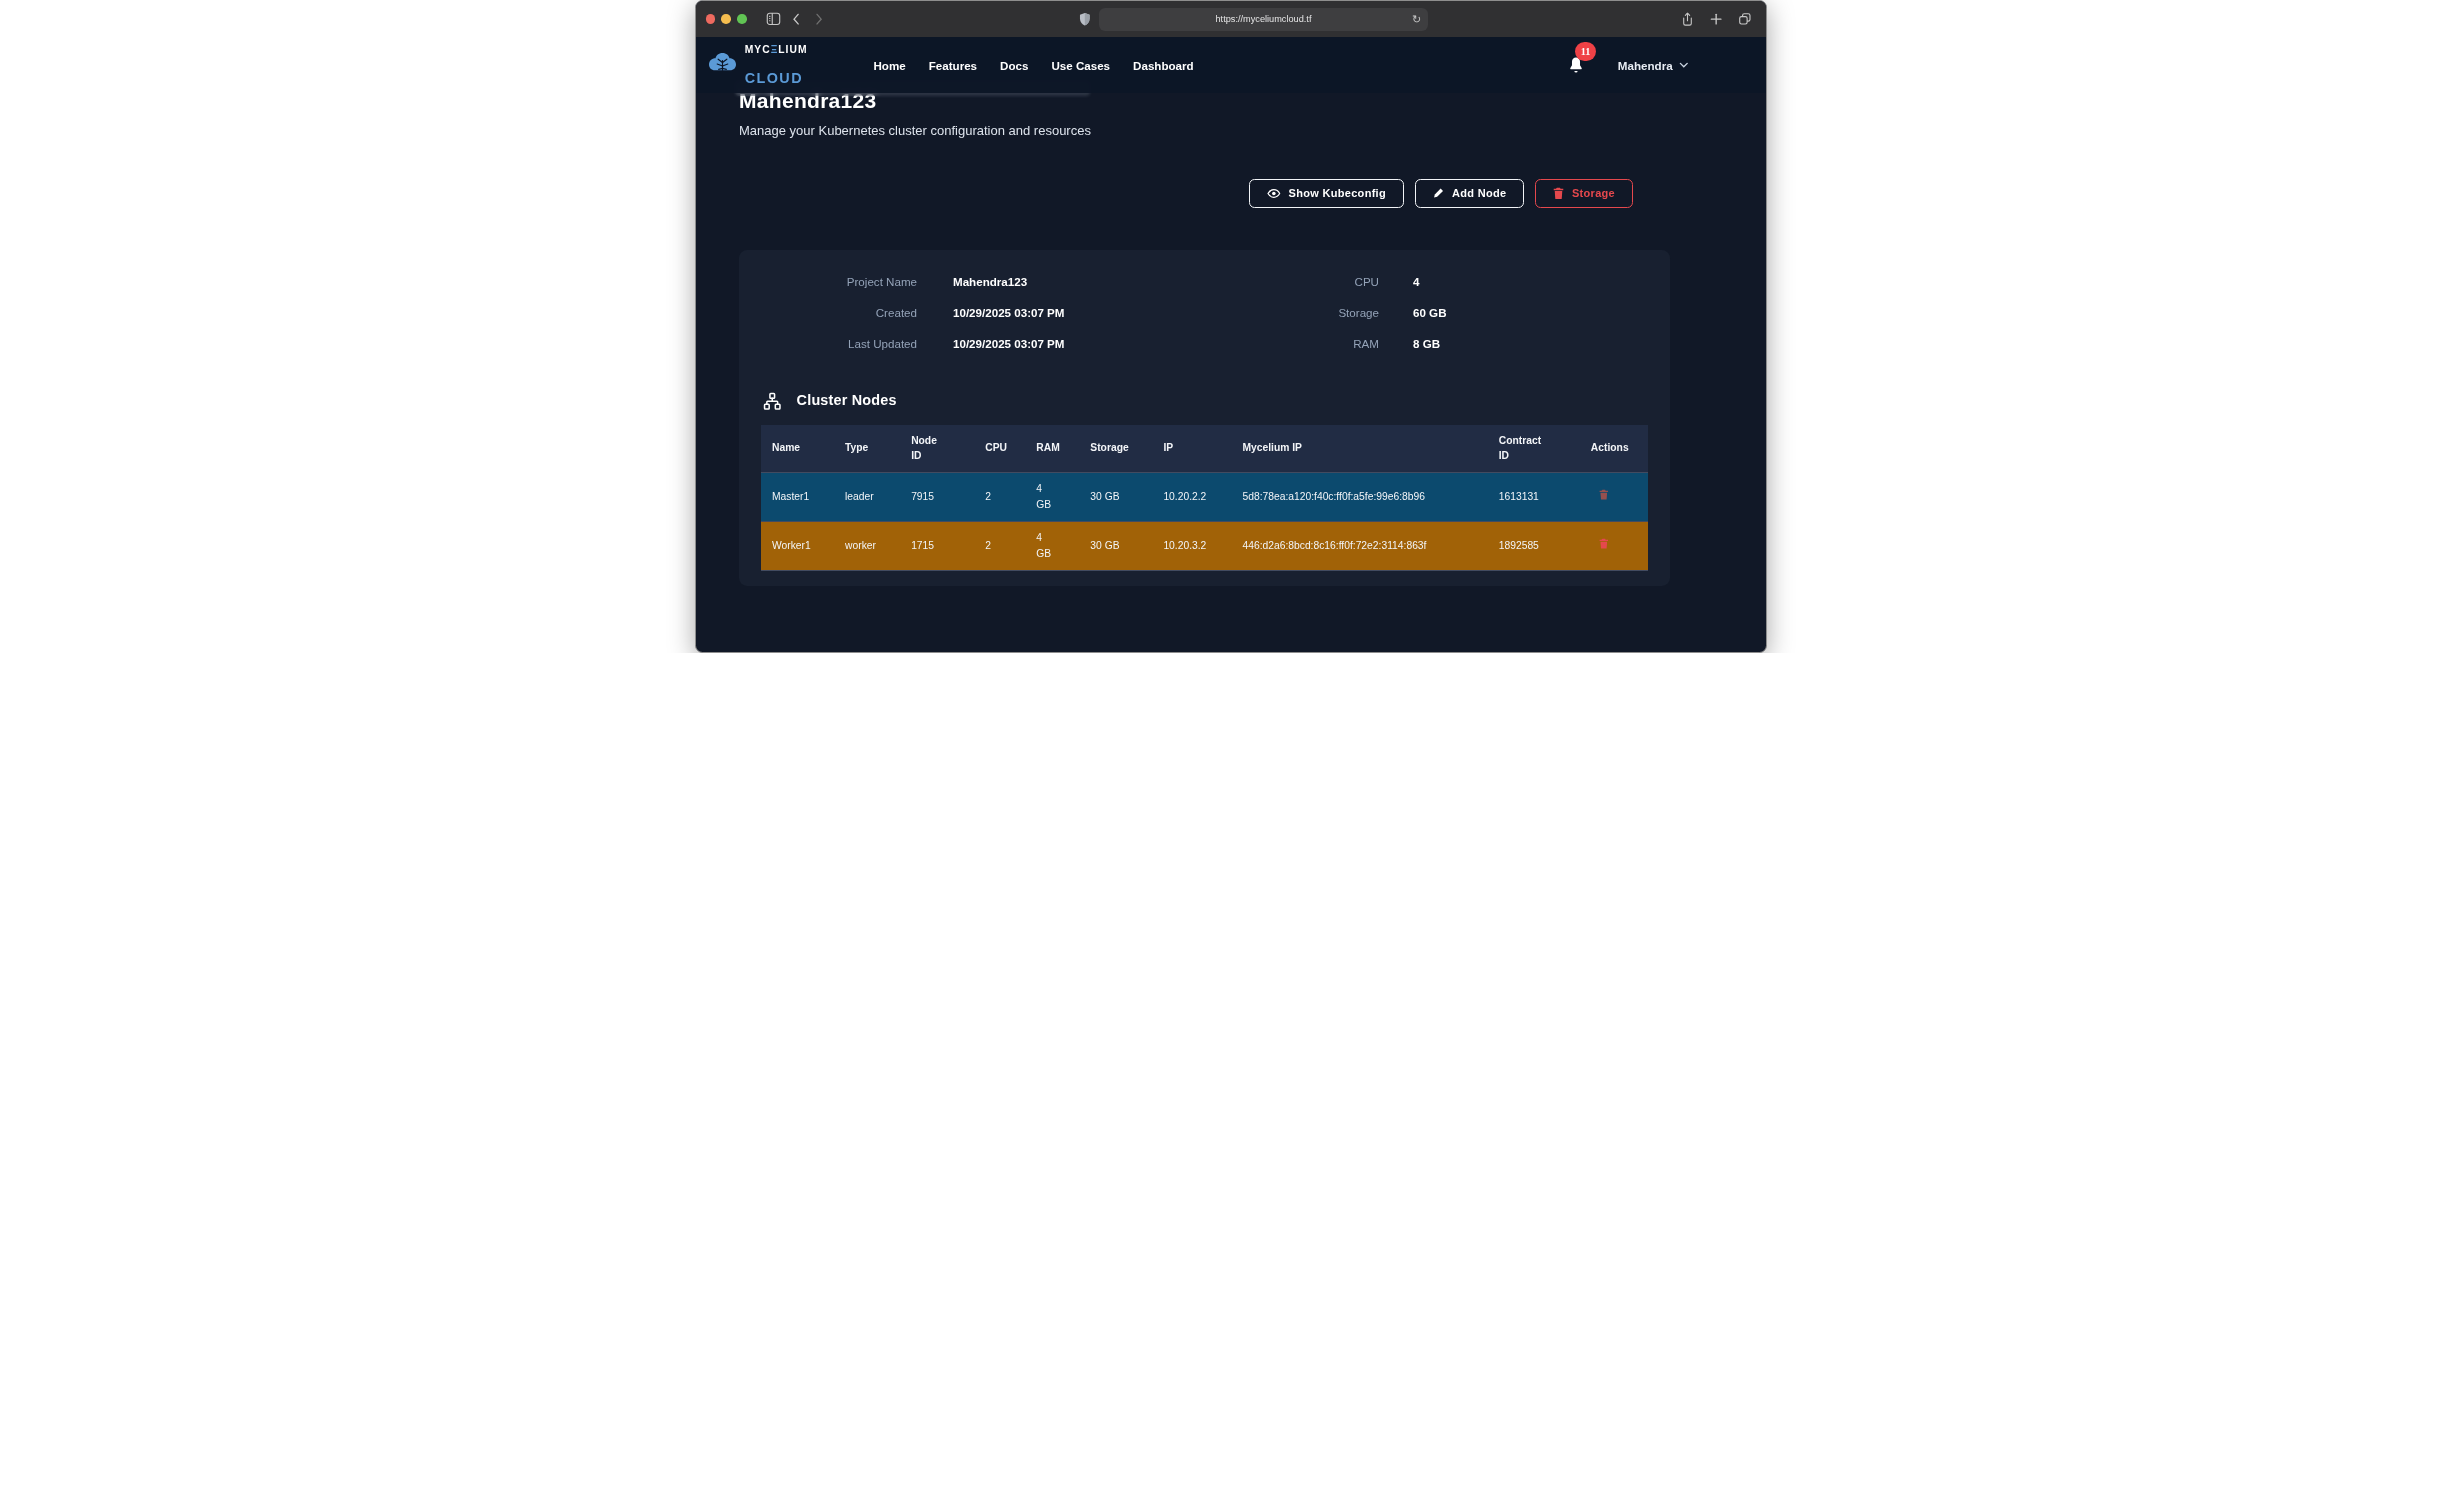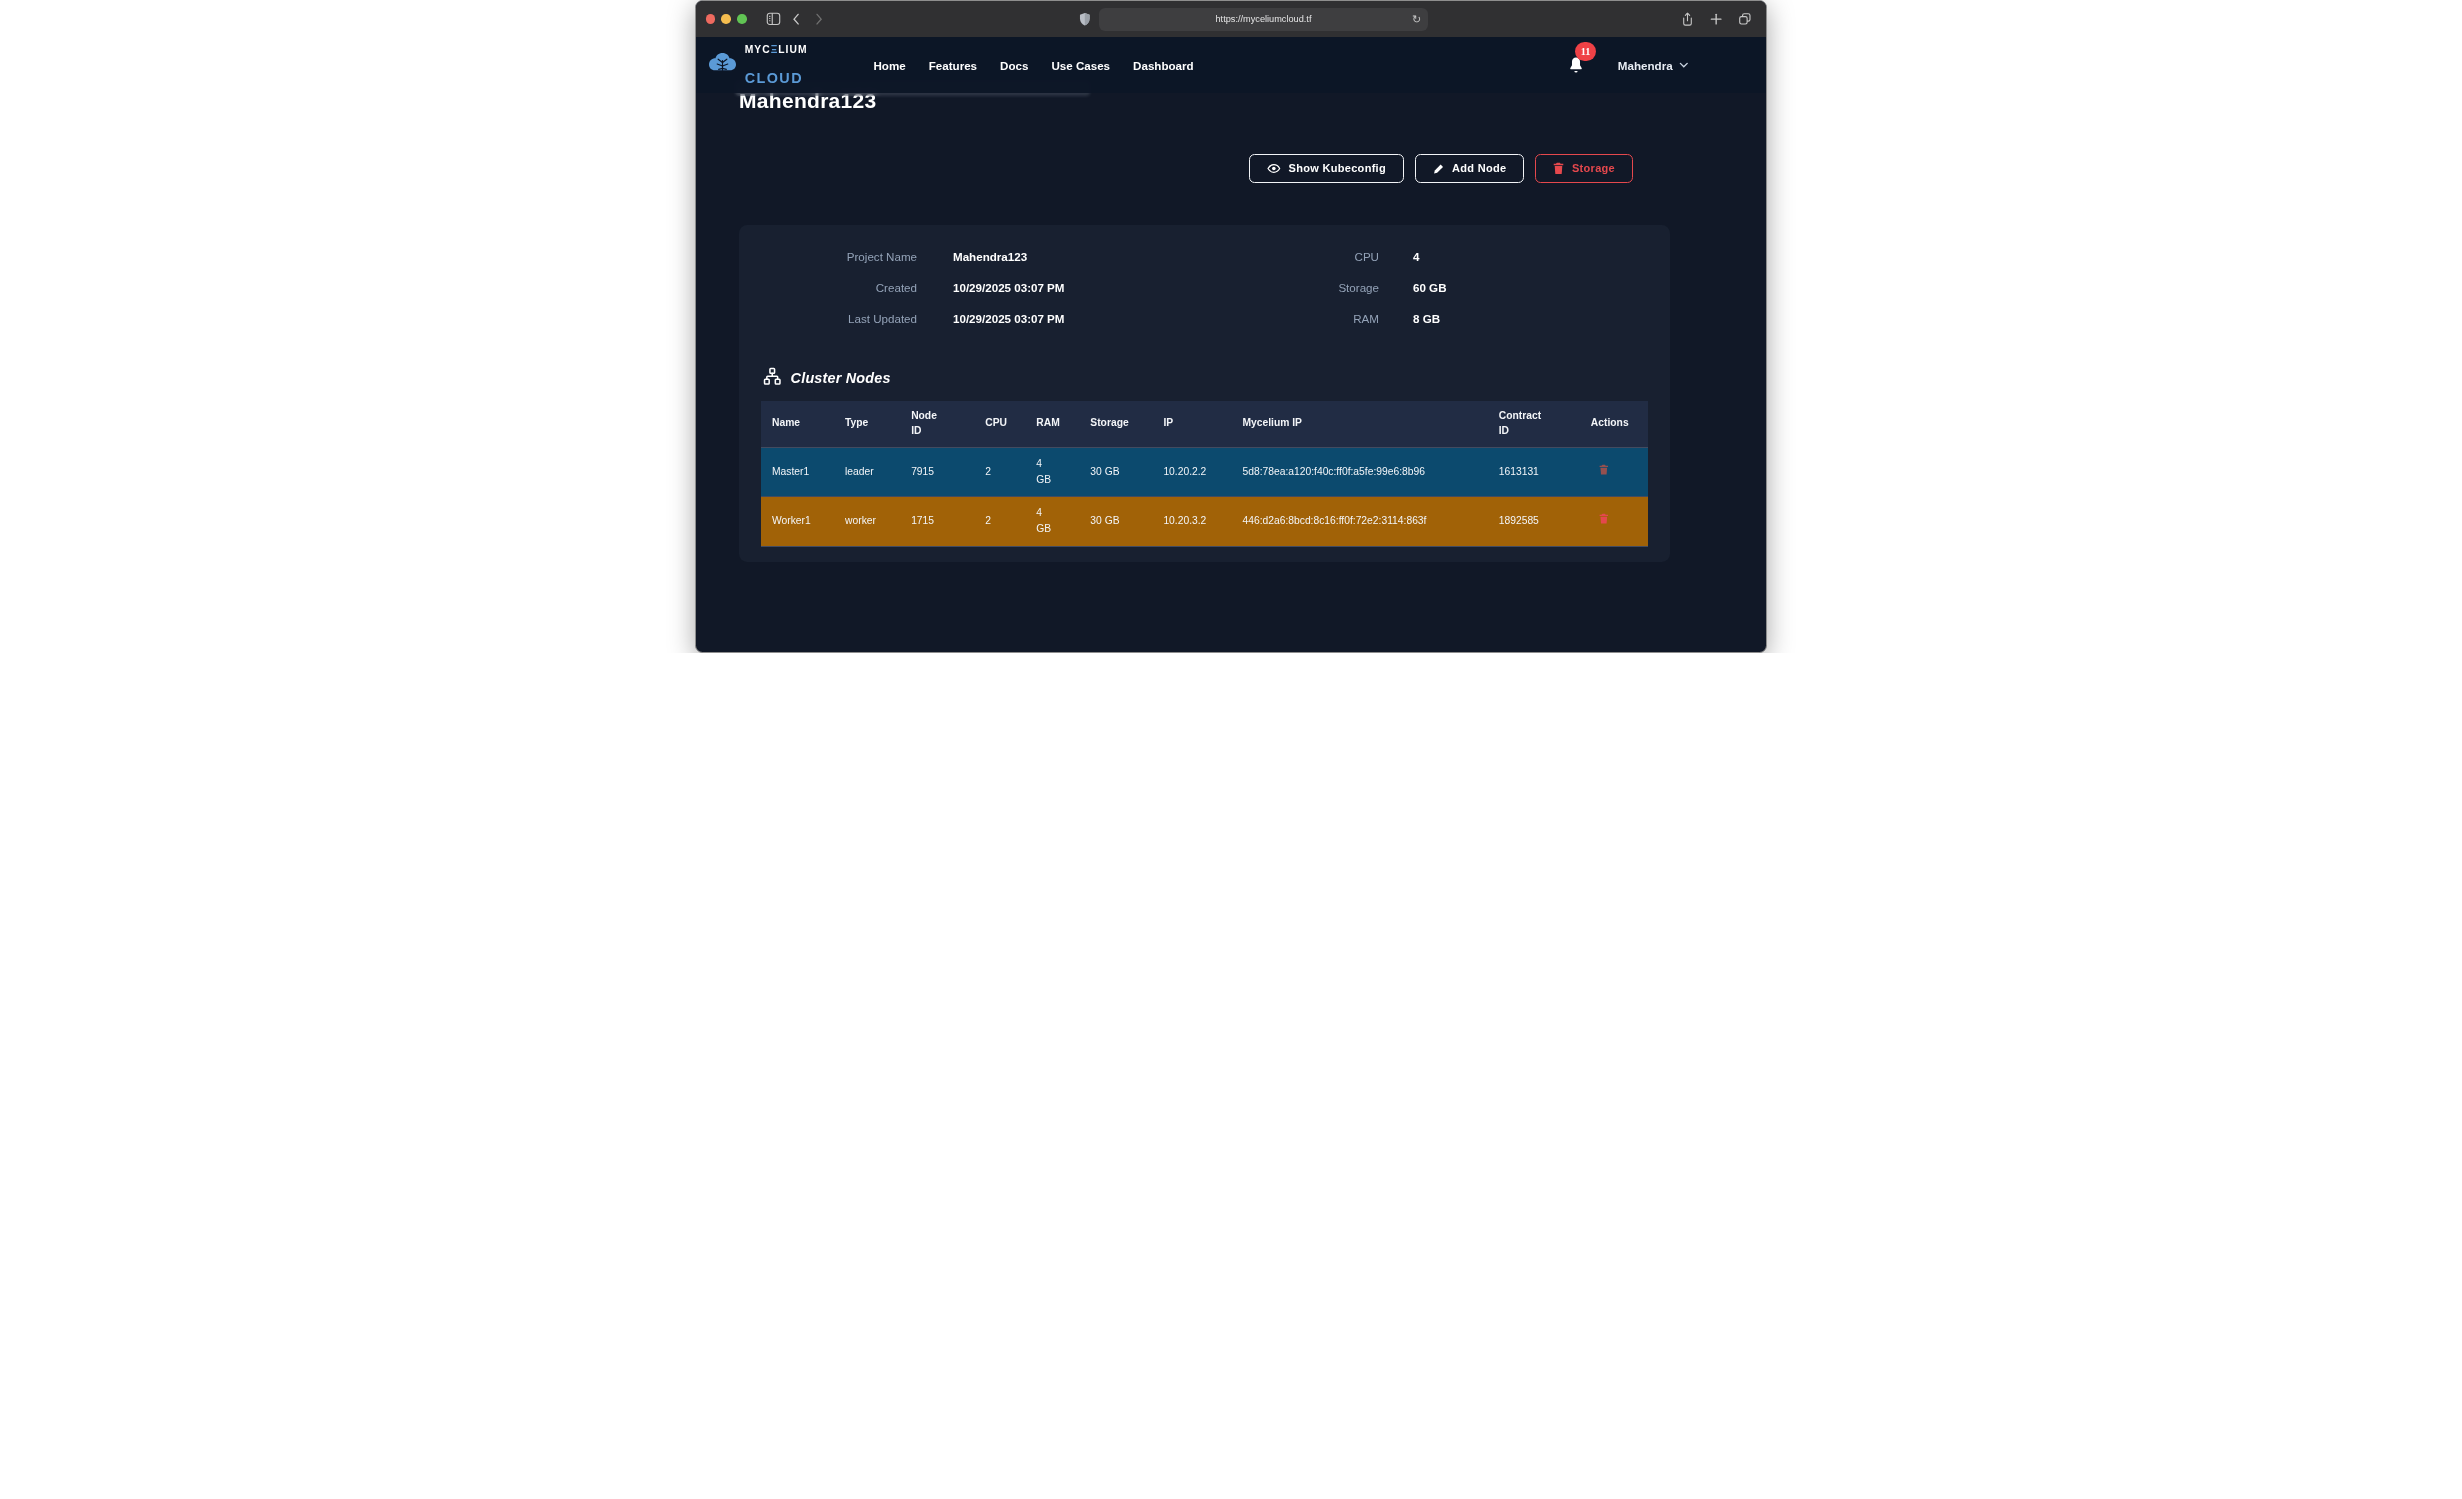--- a/index.html
+++ b/index.html
@@ -66,21 +66,21 @@
   .card{
     width:931px; margin:42px 0 0; background:#182030; border-radius:8.2px;
     padding:16.4px 22px 15px;
   }
   .detail-row{ display:flex; align-items:center; height:31px; font-size:11.6px; }
   .dlabel{ color:#94a3b8; text-align:right; }
   .dlabel.l{ width:156px; } .dvalue.l{ margin-left:36px; width:287px; }
   .dlabel.r{ width:139px; } .dvalue.r{ margin-left:34px; }
   .dvalue{ color:#ffffff; font-weight:bold; }
   
-  .cluster-head{ display:flex; align-items:flex-end; gap:9px; margin:33px 0 15px 2.1px;font-style:italic; }
+  .cluster-head{ display:flex; align-items:flex-start; gap:15px; margin:33px 0 15px 2.1px; }
   .cluster-head h2{ color:#fff; font-size:14.4px; font-weight:bold; letter-spacing:0.2px; }
   table.nodes{ width:887px; border-collapse:collapse; table-layout:fixed; }
   .nodes thead tr{ background:#212c44; }
   .nodes th{
     color:#f3f5f8; font-size:10.3px; font-weight:bold; text-align:left;
     padding:8.2px 11px; vertical-align:middle; line-height:1.45;
   }
   .nodes th .hw{ display:inline-block; }
   .nodes th.c-nodeid .hw{ max-width:31px; }
   .nodes th.c-contract .hw{ max-width:49px; }
@@ -209,20 +209,21 @@
       </button>
     </div>
   </div>
 
   <div class="content">
 
     <div class="title-wrap">
       <h1 class="page-title">Mahendra123</h1>
       <div class="smear"></div>
     </div>
+    <p class="subtitle">Manage your Kubernetes cluster configuration and resources</p>
 
     <div class="actions-row">
       <button class="btn">
         <span>
           <svg width="13.7" height="11" viewBox="0 0 20 16" fill="none" stroke="#ffffff" stroke-width="1.8">
             <path d="M1.5 8S4.5 2.5 10 2.5 18.5 8 18.5 8 15.5 13.5 10 13.5 1.5 8 1.5 8z"></path>
             <circle cx="10" cy="8" r="2.6" fill="#ffffff" stroke="none"></circle>
           </svg>
         </span>
         <span>Show Kubeconfig</span>

